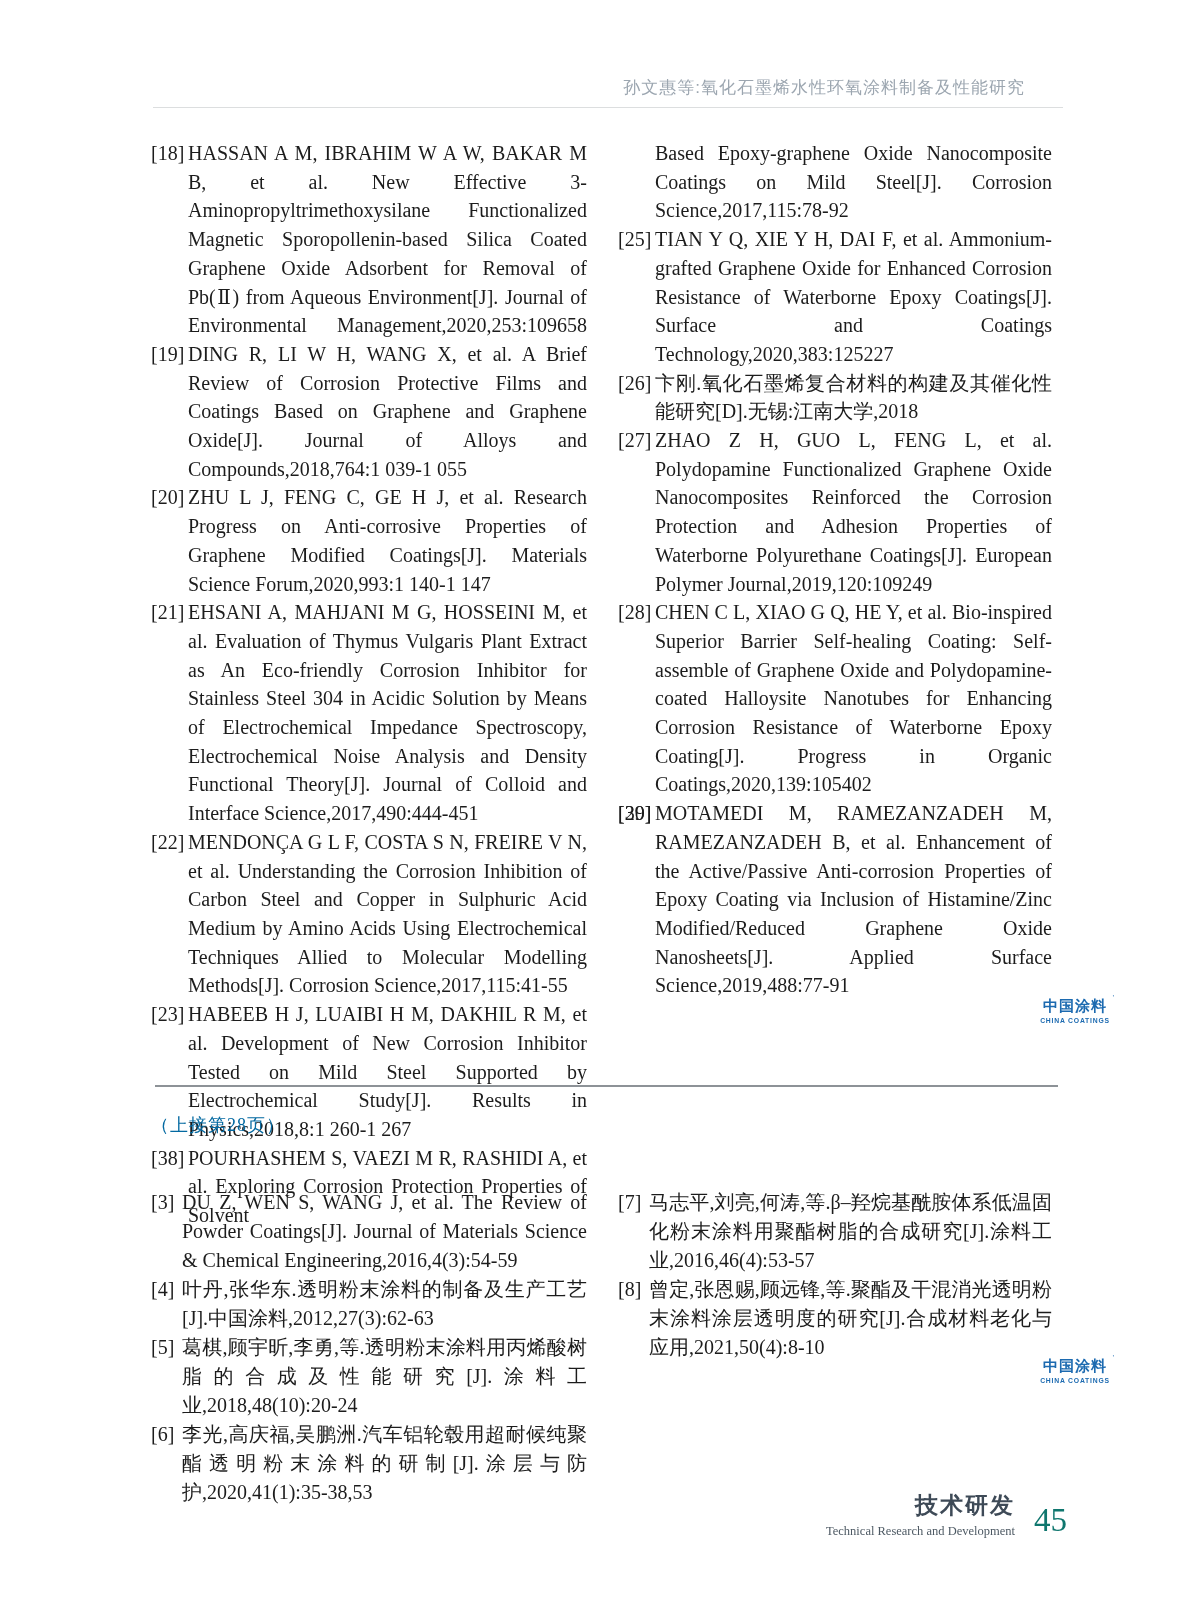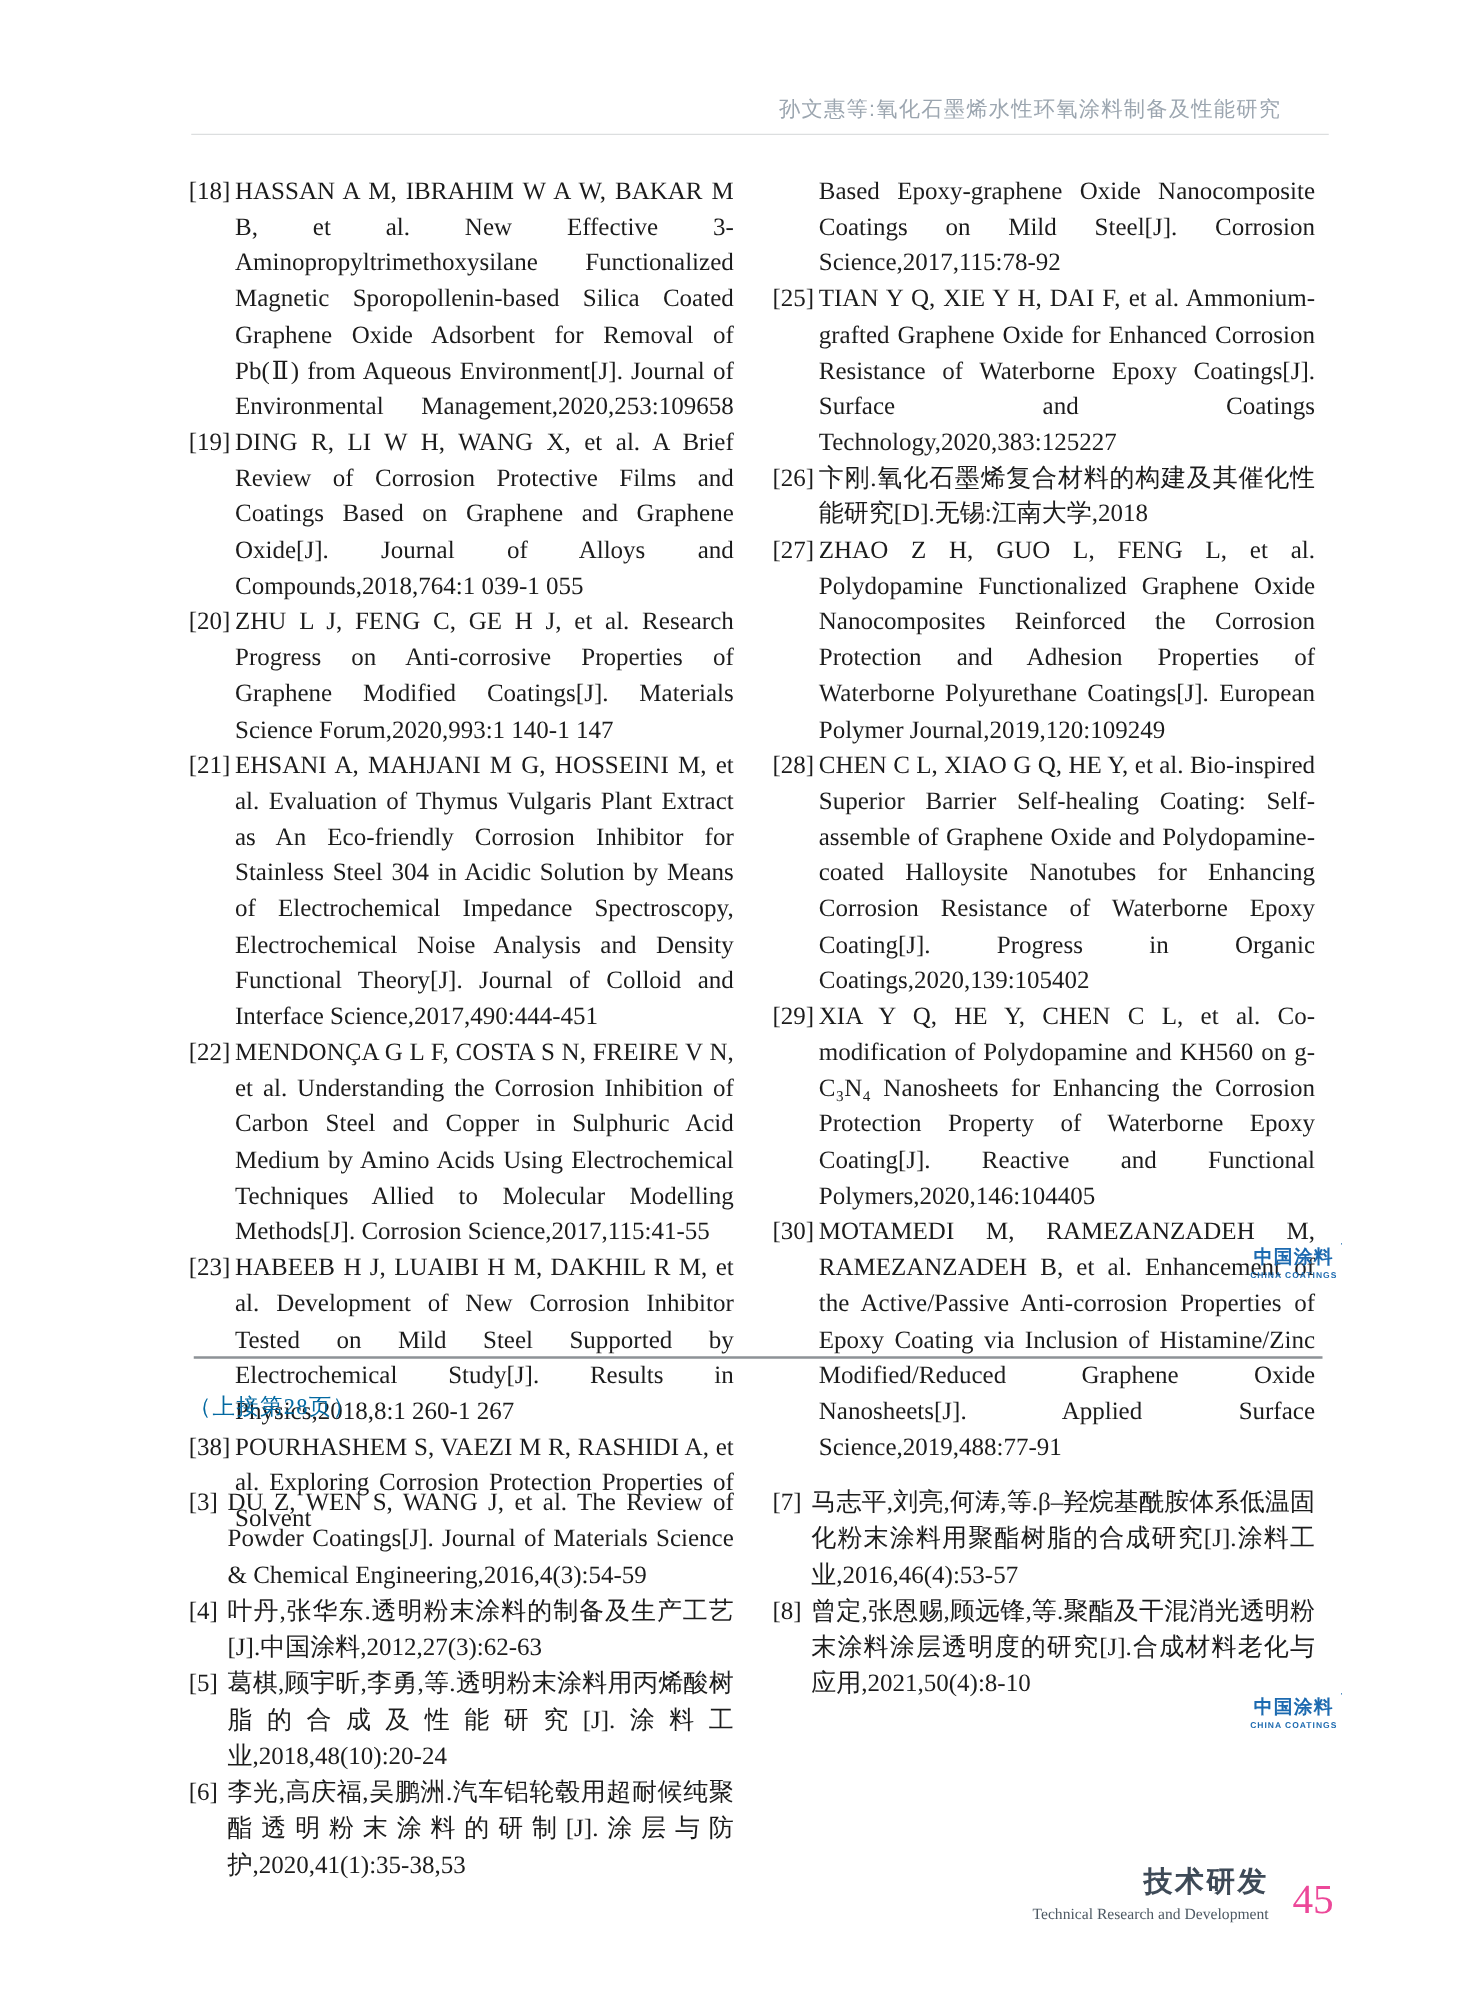--- a/index.html
+++ b/index.html
@@ -44,21 +44,21 @@
   }
   .continue-note {
     position:absolute; top:1113px; left:133px;
     font-size:18px; color:#0369a1; letter-spacing:1px;
   }
 
   
   .logo {
     position:absolute; width:70px; text-align:center;
     font-family:"Liberation Sans","DejaVu Sans",sans-serif;
-    color:#1c6ab0; line-height:1.1;
+    color:#1c6ab0; line-height:1.1;margin-left:40px;
   }
   .logo-top { left:982px; top:998px; }
   .logo-bottom { left:982px; top:1358px; }
   .logo-cn { font-size:15px; font-weight:bold; letter-spacing:1px; white-space:nowrap; position:relative; }
   .logo-tm { position:absolute; top:-4px; right:-5px; font-size:7px; font-weight:normal; }
   .logo-en { font-size:6.8px; font-weight:bold; letter-spacing:0.8px; margin-top:2px; white-space:nowrap; }
 
   
   .footer {
     position:absolute; top:1490px; left:808px; width:240px;
@@ -72,21 +72,21 @@
   .footer-en {
     font-family:"Liberation Serif","DejaVu Serif",serif;
     font-size:12.5px; color:#4d5963; margin-top:3px; white-space:nowrap;
   }
   .footer-bar {
     width:4px; height:48px; background:#2d5e92; margin:0 9px 0 10px;
     align-self:flex-end;
   }
   .footer-page {
     font-family:"Liberation Serif","DejaVu Serif",serif;
-    font-size:33px; color:#ec4899; line-height:1; padding-bottom:2px;
+    font-size:33px; color:#0f766e; line-height:1; padding-bottom:2px;
   }
 </style>
 </head>
 <body>
 
 <div class="page">
 
   <div class="running-title">孙文惠等:氧化石墨烯水性环氧涂料制备及性能研究</div>
   <div class="header-rule"></div>
 
@@ -98,21 +98,21 @@
       <div class="ref"><span class="ref-num">[22]</span><span class="ref-text">MENDONÇA G L F, COSTA S N, FREIRE V N, et al. Understanding the Corrosion Inhibition of Carbon Steel and Copper in Sulphuric Acid Medium by Amino Acids Using Electrochemical Techniques Allied to Molecular Modelling Methods[J]. Corrosion Science,2017,115:41-55</span></div>
       <div class="ref"><span class="ref-num">[23]</span><span class="ref-text">HABEEB H J, LUAIBI H M, DAKHIL R M, et al. Development of New Corrosion Inhibitor Tested on Mild Steel Supported by Electrochemical Study[J]. Results in Physics,2018,8:1 260-1 267</span></div>
       <div class="ref cont"><span class="ref-num">[38]</span><span class="ref-text">POURHASHEM S, VAEZI M R, RASHIDI A, et al. Exploring Corrosion Protection Properties of Solvent</span></div>
     </div>
   <div class="col col-tr">
       <div class="ref"><span class="ref-num"></span><span class="ref-text">Based Epoxy-graphene Oxide Nanocomposite Coatings on Mild Steel[J]. Corrosion Science,2017,115:78-92</span></div>
       <div class="ref"><span class="ref-num">[25]</span><span class="ref-text">TIAN Y Q, XIE Y H, DAI F, et al. Ammonium-grafted Graphene Oxide for Enhanced Corrosion Resistance of Waterborne Epoxy Coatings[J]. Surface and Coatings Technology,2020,383:125227</span></div>
       <div class="ref"><span class="ref-num">[26]</span><span class="ref-text">卞刚.氧化石墨烯复合材料的构建及其催化性能研究[D].无锡:江南大学,2018</span></div>
       <div class="ref"><span class="ref-num">[27]</span><span class="ref-text">ZHAO Z H, GUO L, FENG L, et al. Polydopamine Functionalized Graphene Oxide Nanocomposites Reinforced the Corrosion Protection and Adhesion Properties of Waterborne Polyurethane Coatings[J]. European Polymer Journal,2019,120:109249</span></div>
       <div class="ref"><span class="ref-num">[28]</span><span class="ref-text">CHEN C L, XIAO G Q, HE Y, et al. Bio-inspired Superior Barrier Self-healing Coating: Self-assemble of Graphene Oxide and Polydopamine-coated Halloysite Nanotubes for Enhancing Corrosion Resistance of Waterborne Epoxy Coating[J]. Progress in Organic Coatings,2020,139:105402</span></div>
-      <div class="ref"><span class="ref-num">[29]</span><span class="ref-text">XIA Y Q, HE Y, CHEN C L, et al. Co-modification of Polydopamine and KH560 on g-C₃N₄ Nanosheets for Enhancing the Corrosion Protection Property of Waterborne Epoxy Coating[J]. Reactive and Functional Polymers,2020,146:104405</span></div>
+      <div class="ref"><span class="ref-num">[29]</span></div>
       <div class="ref"><span class="ref-num">[30]</span><span class="ref-text">MOTAMEDI M, RAMEZANZADEH M, RAMEZANZADEH B, et al. Enhancement of the Active/Passive Anti-corrosion Properties of Epoxy Coating via Inclusion of Histamine/Zinc Modified/Reduced Graphene Oxide Nanosheets[J]. Applied Surface Science,2019,488:77-91</span></div>
     </div>
 
   <div class="logo logo-top">
     <div class="logo-cn"><span>中国涂料</span><span class="logo-tm">’</span></div>
     <div class="logo-en">CHINA COATINGS</div>
   </div>
 
   <div class="mid-divider"></div>
   <div class="continue-note">（上接第28页）</div>

